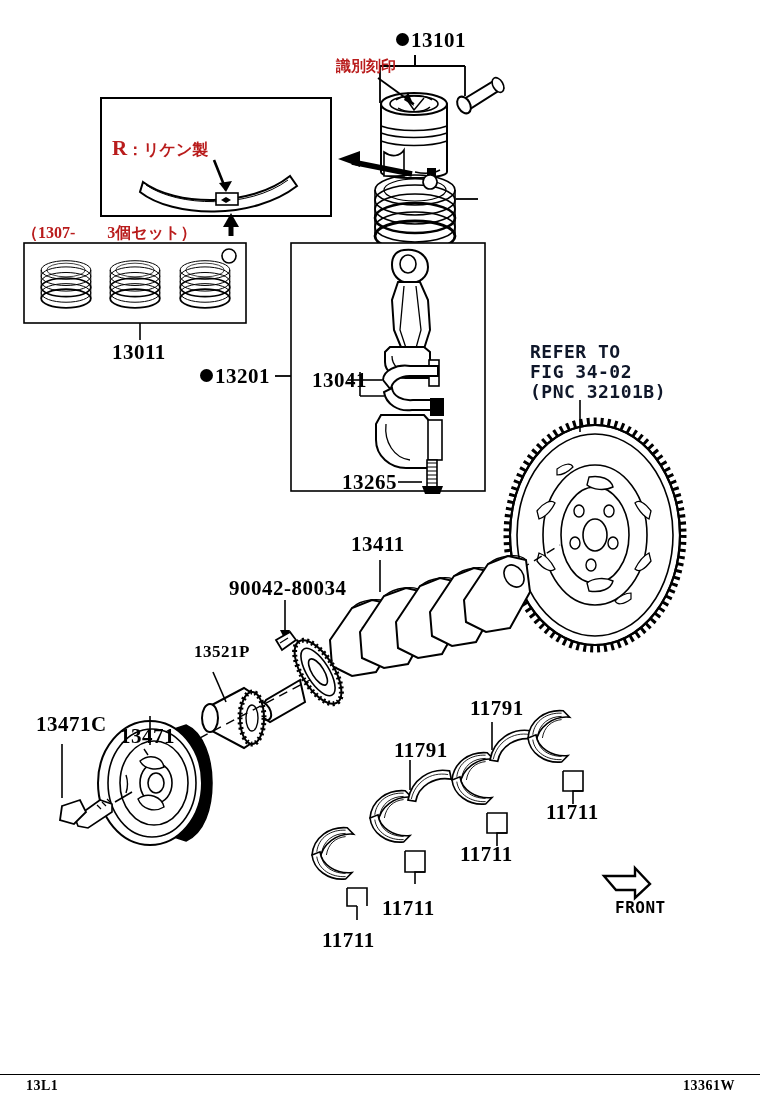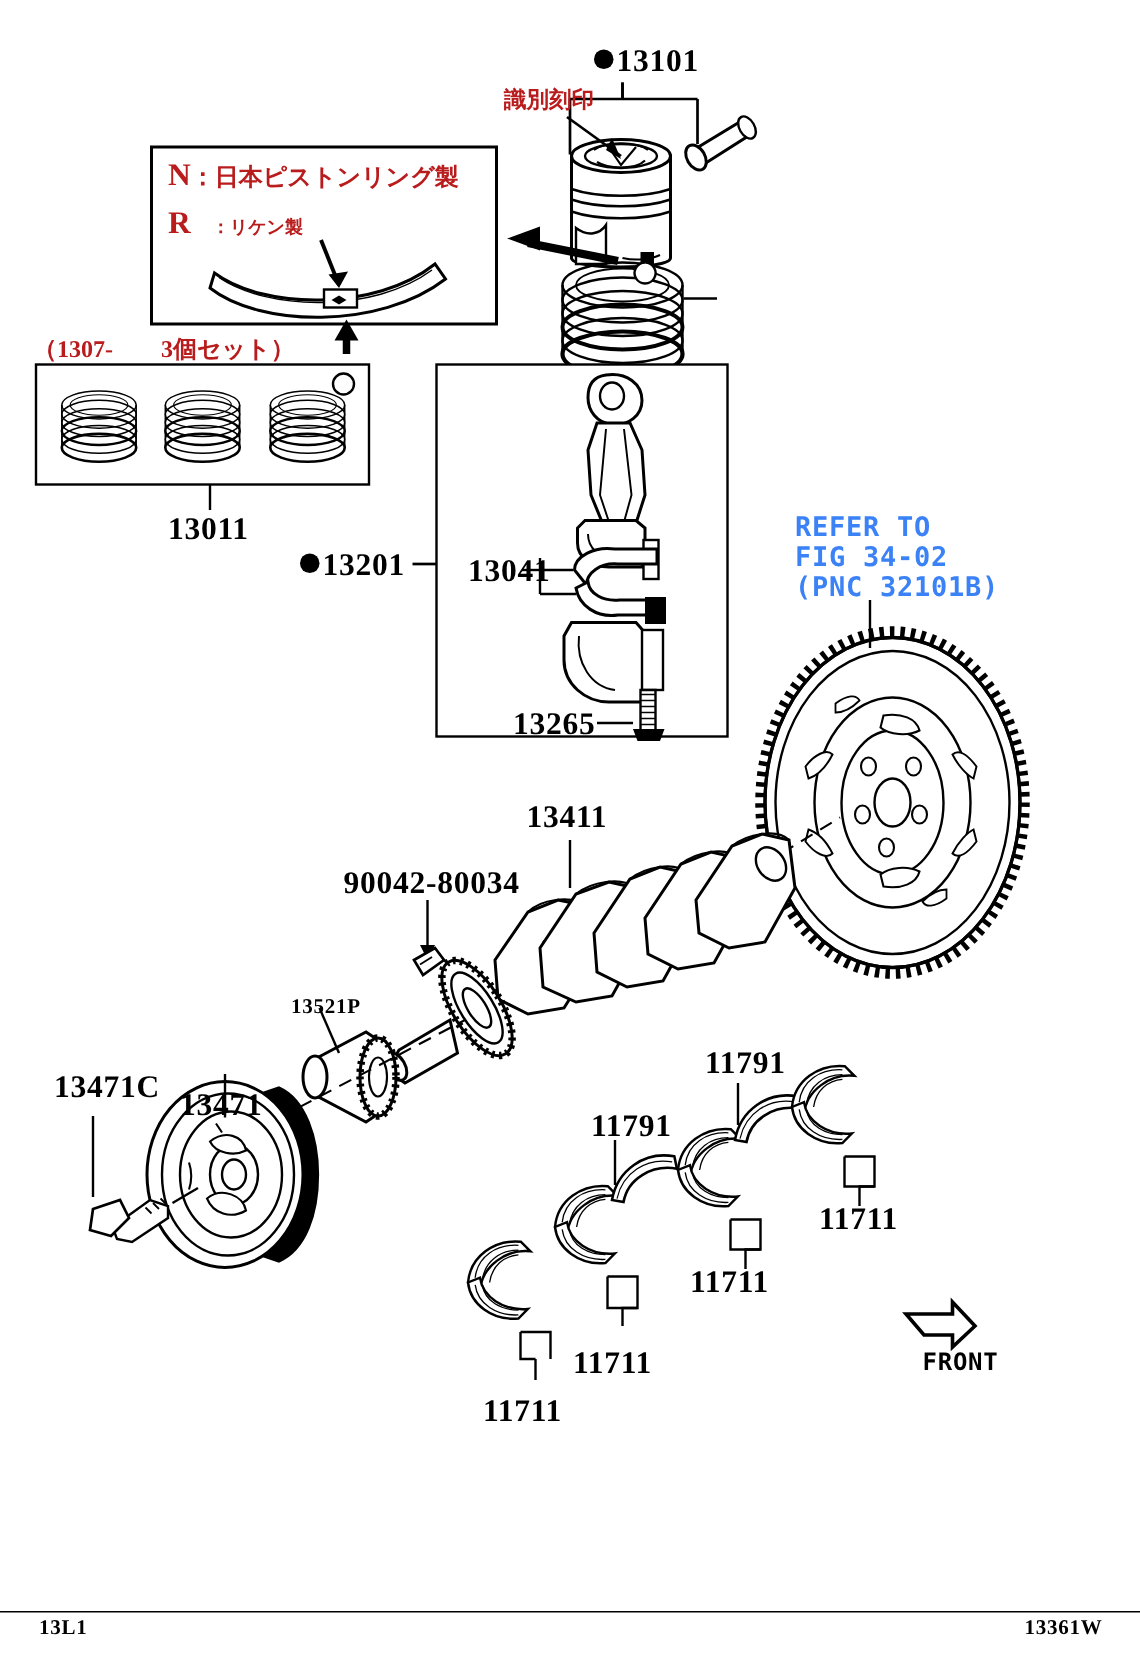--- a/index.html
+++ b/index.html
@@ -29,21 +29,21 @@
     white-space: nowrap;
     font-family: Liberation Serif, serif;
     font-weight: bold;
     color: #b91c1c;
   }
   .mono-ref {
     position: absolute;
     white-space: pre;
     font-family: "DejaVu Sans Mono", monospace;
     font-weight: bold;
-    color: #3b82f6;
+    color: #0f172a;
     line-height: 20px;
     letter-spacing: 0.5px;
   }
   .footer-txt {
     position: absolute;
     font-family: "Liberation Serif", serif;
     font-weight: bold;
     font-size: 14px;
     color: #000;
     letter-spacing: 0.5px;
@@ -349,25 +349,22 @@
 
     <g transform="translate(528,738) scale(0.80)">
         <use href="#bearingShell"></use>
       </g>
     <path d="M 563 771 L 583 771 L 583 791 L 573 791 L 573 804" stroke="#000" stroke-width="1.6" fill="none"></path>
     <path d="M 563 771 L 563 791 L 583 791" stroke="#000" stroke-width="1.6" fill="none"></path>
 
     <path d="M 604 876 L 635 876 L 635 868 L 650 884 L 635 898 L 635 890 L 616 890 Z" fill="#fff" stroke="#000" stroke-width="2.4"></path>
   </svg>
 
-  <div class="jp" style="left:112px; top:104px; font-size:21px;">
-    <span>N</span><span style="font-size:16px;">：日本ピストンリング製</span>
-  </div>
   <div class="jp" style="left:112px; top:136px; font-size:21px;">
-    <span>R</span><span style="font-size:12px;margin-left:14px;">：リケン製</span>
+    <span>R</span><span style="font-size:16px;">：リケン製</span>
   </div>
 
   <div class="jp" style="left:336px; top:57px; font-size:15px;">識別刻印</div>
 
   <div class="lbl" style="left:396px; top:28px; font-size:21px;">
     <span class="bulletdot"></span><span>13101</span>
   </div>
 
 
   <div class="jp" style="left:22px; top:223px; font-size:16px;">（1307-　　3個セット）</div>
@@ -383,21 +380,21 @@
   <div class="lbl" style="left:342px; top:470px; font-size:21px;">13265</div>
 
   <div class="mono-ref" style="left:530px; top:342px; font-size:18px;"><span>REFER TO</span>
 <span>FIG 34-02</span>
 <span>(PNC 32101B)</span></div>
 
   <div class="lbl" style="left:351px; top:532px; font-size:21px;">13411</div>
 
   <div class="lbl" style="left:229px; top:576px; font-size:21px;">90042-80034</div>
 
-  <div class="lbl" style="left:194px; top:664px; font-size:14px;">13521P</div>
+  <div class="lbl" style="left:194px; top:642px; font-size:17px;">13521P</div>
 
   <div class="lbl" style="left:120px; top:676px; font-size:21px;margin-top:48px;">13471</div>
 
   <div class="lbl" style="left:36px; top:712px; font-size:21px;">13471C</div>
 
   <div class="lbl" style="left:470px; top:696px; font-size:21px;">11791</div>
 
   <div class="lbl" style="left:394px; top:738px; font-size:21px;">11791</div>
 
   <div class="lbl" style="left:546px; top:800px; font-size:21px;">11711</div>

